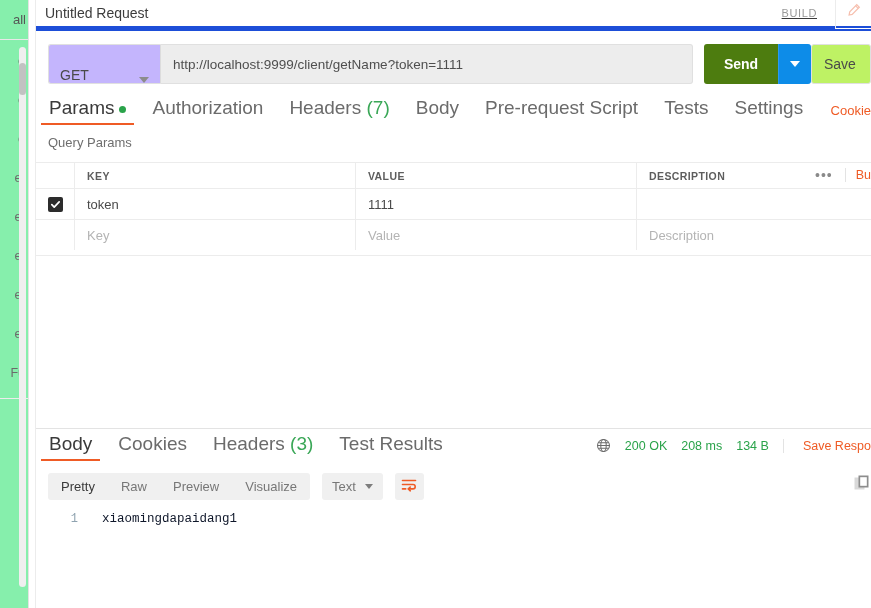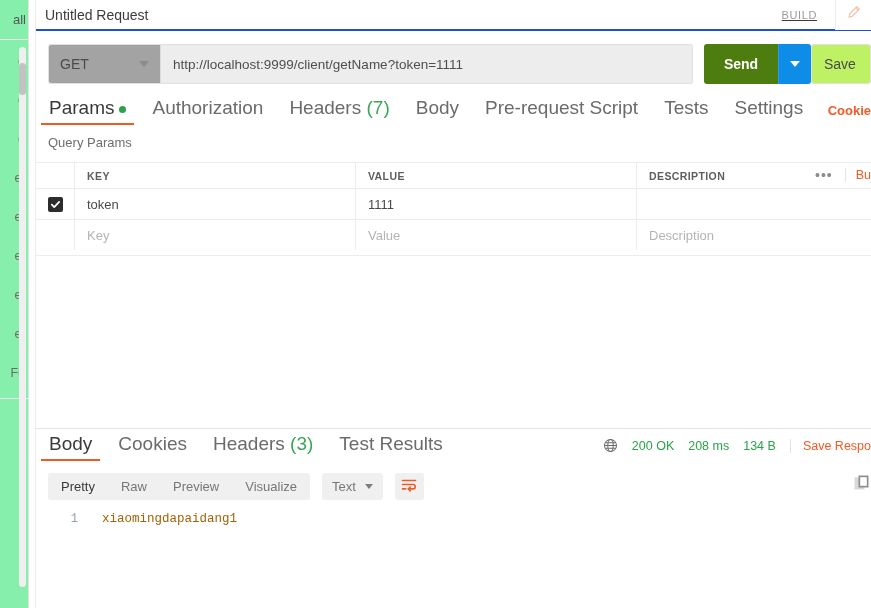--- a/index.html
+++ b/index.html
@@ -47,21 +47,21 @@
     position: absolute; left: 35px; top: 0; width: 1px; height: 608px;
     background: #ececec;
   }
 
   
   .main { position: absolute; left: 36px; top: 0; right: 0; height: 608px; background: #fff; }
 
   
   .req-header {
     position: absolute; left: 0; top: 0; right: 0; height: 31px;
-    display: flex; align-items: center; border-bottom: 2px solid #1d4ed8;
+    display: flex; align-items: center; border-bottom: 5px solid #1d4ed8;
   }
   .req-title {
     margin-left: 9px; font-size: 14px; color: #3c3c3c;
   }
   .header-right {
     margin-left: auto; display: flex; align-items: center; height: 31px; text-decoration: underline;
   }
   .build-label {
     font-size: 11px; letter-spacing: .6px; color: #9a9a9a; margin-right: 18px;
   }
@@ -69,22 +69,22 @@
     width: 36px; height: 31px; display: flex; align-items: center; justify-content: center;
     border-left: 1px solid #ececec; border-bottom: 1px solid #ffffff;
   }
 
   
   .url-bar {
     position: absolute; left: 12px; top: 44px; right: 0; height: 40px;
     display: flex; align-items: stretch;
   }
   .method-box {
-    width: 112px; background: #a3a3a3; border: 1px solid #e0e0e0; border-right: none;
-    display: flex; align-items: center; justify-content: space-between;
+    width: 112px; background: #c4b5fd; border: 1px solid #e0e0e0; border-right: none;
+    display: flex; align-items: flex-end; justify-content: space-between;
     padding: 0 11px; border-radius: 3px 0 0 3px;
   }
   .method-box .m-label { font-size: 14px; color: #4a4a4a; }
   .url-input {
     flex: 1; max-width: 543px; background: #ededed; border: 1px solid #e0e0e0;
     border-left: 1px solid #dcdcdc; border-radius: 0 3px 3px 0;
     display: flex; align-items: center; padding: 0 12px;
     font-size: 13.5px; color: #4f4f4f;
   }
   .send-wrap { display: flex; margin-left: 11px; }
@@ -128,21 +128,21 @@
   .rtab.active:after {
     content: ""; position: absolute; left: 5px; right: 5px; bottom: 0; height: 2.5px;
     background: #ef5b25;
   }
   .rtab .dot {
     display: inline-block; width: 7px; height: 7px; border-radius: 50%;
     background: #2aa34a; margin-left: 5px; vertical-align: 1px;
   }
   .rtab .cnt { color: #3aa757; }
   .cookies-link {
-    position: absolute; right: 0; top: 103px; font-size: 13px; color: #ef5b25; cursor: pointer; font-weight: bold;
+    position: absolute; right: 0; top: 103px; font-size: 13px; color: #ef5b25; cursor: pointer;
   }
 
   
   .qp-label {
     position: absolute; left: 12px; top: 135px; font-size: 13px; color: #6e6e6e;
   }
   .tbl { position: absolute; left: 0; top: 162px; right: 0; }
   .tbl-row { display: flex; height: 31px; border-top: 1px solid #ececec; align-items: center; }
   .tbl-row.head { height: 26px; }
   .c-check {
@@ -174,21 +174,21 @@
   
   .resp-sep { position: absolute; left: 0; top: 428px; right: 0; height: 1px; background: #e3e3e3; }
   .resp-tabs { position: absolute; left: 0; top: 432px; height: 29px; display: flex; align-items: flex-start; }
   .resp-status {
     position: absolute; right: 0; top: 438px; display: flex; align-items: center;
     font-size: 12.5px;
   }
   .globe { margin-right: 14px; display: flex; align-items: center; }
   .stat { color: #2aa34a; margin-right: 14px; }
   .save-resp {
-    border-left: 1px solid #e3e3e3; padding-left: 12px; color: #ef5b25; cursor: pointer; white-space: nowrap;
+    border-left: 1px solid #e3e3e3; padding-left: 19px; color: #ef5b25; cursor: pointer; white-space: nowrap;
   }
 
   
   .body-tools { position: absolute; left: 12px; top: 473px; display: flex; align-items: center; }
   .seg {
     background: #f0f0f0; border-radius: 3px; display: flex; align-items: center; height: 27px;
   }
   .seg-item { padding: 0 13px; font-size: 13px; color: #777; cursor: pointer; }
   .seg-item.active { color: #3a3a3a; }
   .fmt-sel {
@@ -199,21 +199,21 @@
   .wrap-btn {
     margin-left: 12px; background: #f0f0f0; border-radius: 3px; height: 27px; width: 29px;
     display: flex; align-items: center; justify-content: center; cursor: pointer;
   }
   .copy-icon { position: absolute; right: 0; top: 474px; cursor: pointer; }
 
   
   .code { position: absolute; left: 12px; top: 508px; right: 0; }
   .code-line { display: flex; align-items: center; height: 22px; }
   .ln { width: 30px; text-align: right; font-family: "Liberation Mono", monospace; font-size: 12px; color: #8fa3b0; }
-  .ctxt { margin-left: 24px; font-family: "Liberation Mono", monospace; font-size: 12.5px; color: #a16207; text-align: center; }
+  .ctxt { margin-left: 24px; font-family: "Liberation Mono", monospace; font-size: 12.5px; color: #0f172a; text-align: center; }
 </style>
 </head>
 <body>
 
 <div class="app">
 
   <div class="sidebar">
     <div class="sb-top">
       <span>all</span>
     </div>

